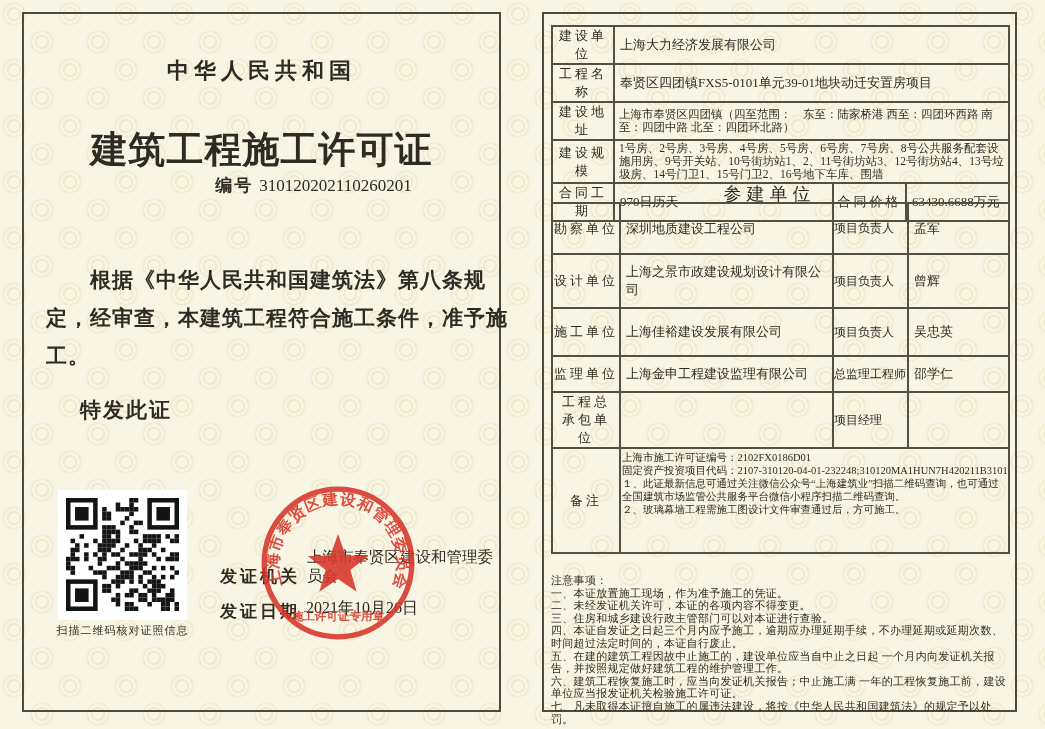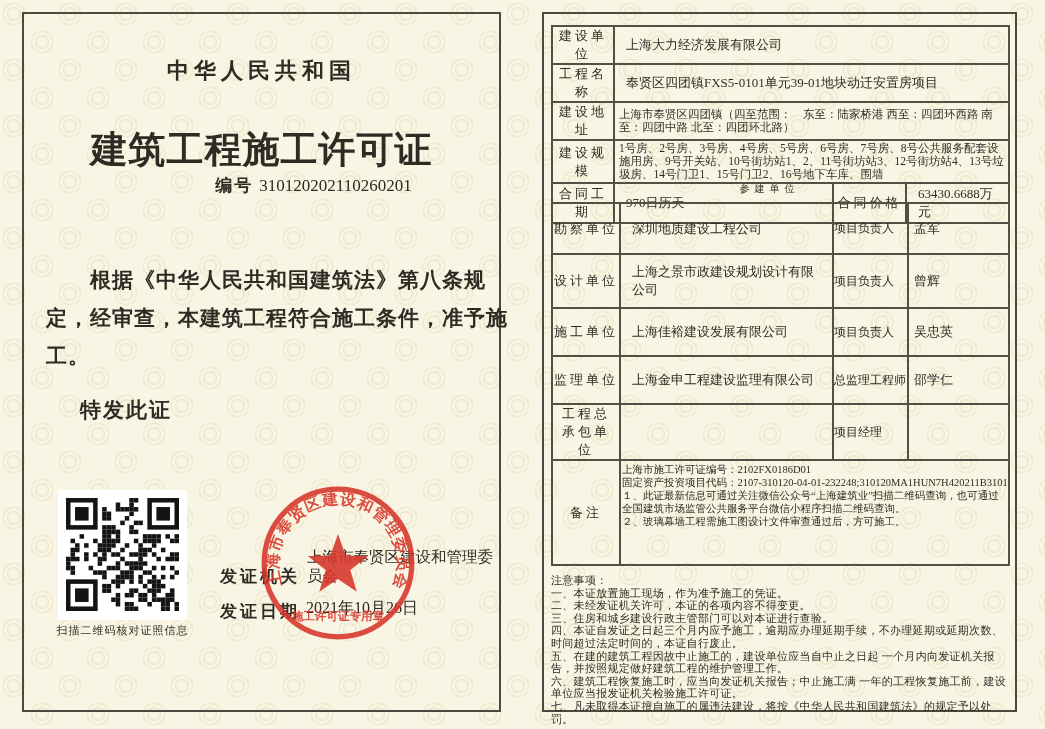--- a/index.html
+++ b/index.html
@@ -37,27 +37,27 @@
   .issuer-lbl{left:196px;top:538px;margin-top:13px;}
   .issuer-val{left:283px;top:533px;width:200px;font-size:15.5px;line-height:19px;}
   .date-lbl{left:196px;top:586px;}
   .date-val{left:282px;top:584px;font-size:16px;}
   .seal{left:232px;top:467px;width:164px;height:164px;opacity:.88;pointer-events:none;}
 
   
   table{border-collapse:collapse;table-layout:fixed;width:457px;}
   td{border:2px solid #524f45;overflow:hidden;}
   .lbl{text-align:center;font-size:13px;letter-spacing:3px;padding:0;}
-  .val{font-size:13px;padding:1px 11px;}
+  .val{font-size:13px;padding:1px 5px;}
   .val-sm{font-size:11.5px;line-height:13px;padding:1px 4px;}
   .role{text-align:left;font-size:12px;letter-spacing:0;padding:0;}
   .person{font-size:13px;padding:1px 5px;vertical-align:middle;}
   .tbl1{position:absolute;left:7px;top:11px;}
   .tbl2{position:absolute;left:7px;top:188px;}
-  .section-title{left:7px;top:168px;width:437px;text-align:center;font-size:10px;letter-spacing:5px;}
+  .section-title{left:7px;top:168px;width:437px;text-align:center;font-size:18px;letter-spacing:5px;}
   .remark-cell{vertical-align:top;font-size:10.5px;line-height:13px;padding:2px 1px;border-radius:13px;}
   .remark-cell .nowrap{white-space:nowrap;}
   .notes{left:7px;top:560px;width:457px;font-size:11px;line-height:12.6px;letter-spacing:.3px;}
   .notes div{margin:0;}
 </style>
 </head>
 <body>
 
 <div class="canvas">
 
@@ -346,21 +346,21 @@
         <td class="val">上海之景市政建设规划设计有限公司</td>
         <td class="role">项目负责人</td>
         <td class="person">曾辉</td>
       </tr>
       <tr style="height:48px">
         <td class="lbl">施工单位</td>
         <td class="val">上海佳裕建设发展有限公司</td>
         <td class="role">项目负责人</td>
         <td class="person">吴忠英</td>
       </tr>
-      <tr style="height:48px">
+      <tr style="height:36px">
         <td class="lbl">监理单位</td>
         <td class="val">上海金申工程建设监理有限公司</td>
         <td class="role">总监理工程师</td>
         <td class="person">邵学仁</td>
       </tr>
       <tr style="height:53px">
         <td class="lbl" style="padding:0 8px;">工程总承包单位</td>
         <td class="val"></td>
         <td class="role">项目经理</td>
         <td class="person"></td>

